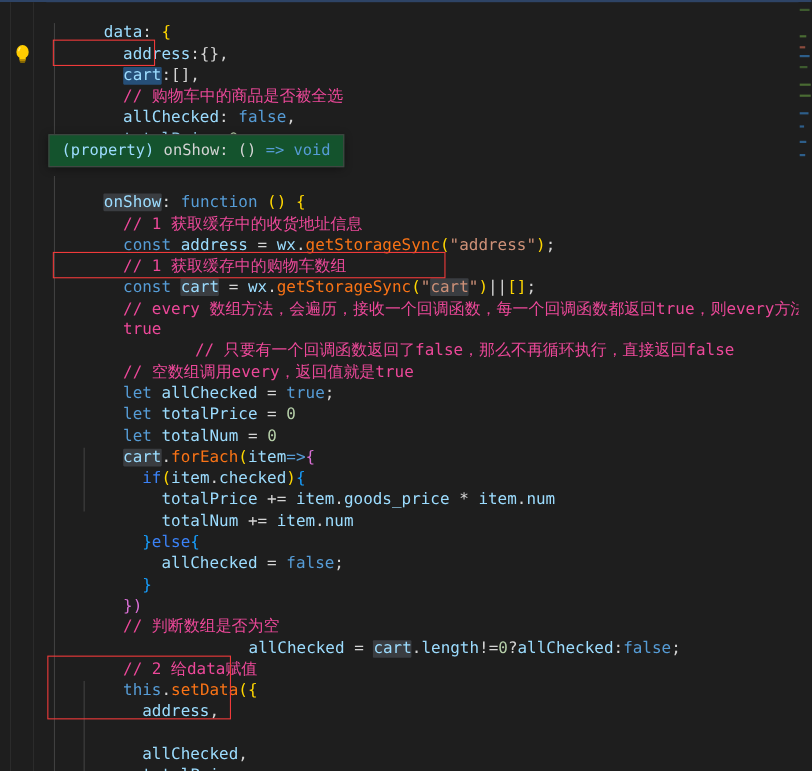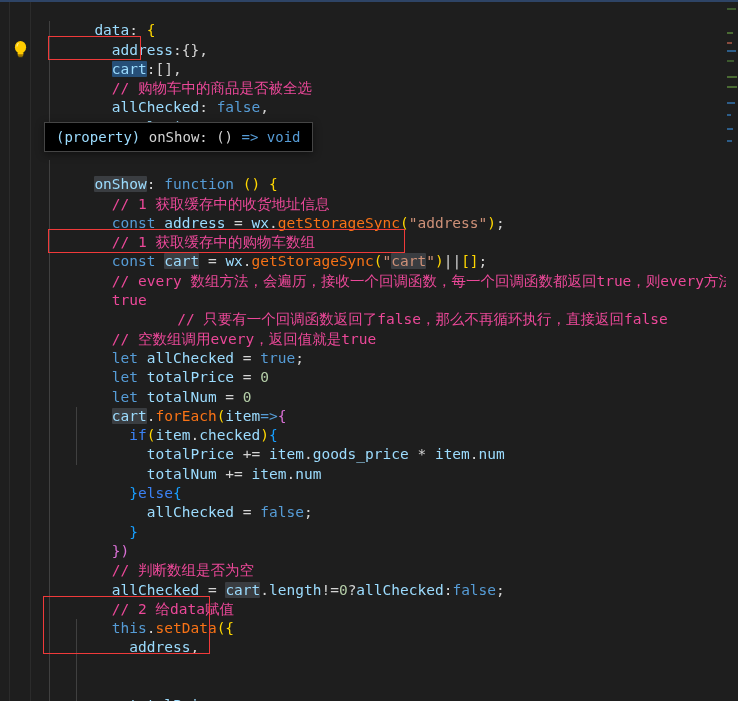--- a/index.html
+++ b/index.html
@@ -113,21 +113,21 @@
 
   
   #tooltip {
     position: absolute;
     left: 44px;
     top: 122px;
     height: 30px;
     padding: 0 11px;
     display: flex;
     align-items: center;
-    background: #000000;
+    background: #14532d;
     border: 1px solid #454545;
     box-shadow: 0 2px 8px rgba(0,0,0,0.45);
     font-size: 14px;
     line-height: 28px;
     white-space: pre;
     z-index: 30;
   }
 
   
   #minimap {
@@ -276,37 +276,40 @@
     </div>
 
     <div class="code-line" style="position:absolute; top:520.7px; left:0; right:0;">
       <span class="t-punc">  </span><span class="t-brkt-p">})</span>
     </div>
 
     <div class="code-line" style="position:absolute; top:540px; left:0; right:0;">
       <span class="t-punc">  </span><span class="t-com">// 判断数组是否为空</span>
     </div>
 
-    <div class="code-line" style="position:absolute; top:559.3px; left:0; right:0;">
+    <div class="code-line" style="position:absolute; top:559.3px; left:0; right:0;text-align:center;">
       <span class="t-punc">  </span><span class="t-var">allChecked</span><span class="t-op"> = </span><span class="t-var hl-occ">cart</span><span class="t-punc">.</span><span class="t-var">length</span><span class="t-op">!=</span><span class="t-num">0</span><span class="t-op">?</span><span class="t-var">allChecked</span><span class="t-op">:</span><span class="t-kw">false</span><span class="t-punc">;</span>
     </div>
 
     <div class="code-line" style="position:absolute; top:578.6px; left:0; right:0;">
       <span class="t-punc">  </span><span class="t-com">// 2 给data赋值</span>
     </div>
 
     <div class="code-line" style="position:absolute; top:597.9px; left:0; right:0;">
       <span class="t-punc">  </span><span class="t-kw">this</span><span class="t-punc">.</span><span class="t-fn">setData</span><span class="t-brkt-y">({</span>
     </div>
 
     <div class="code-line" style="position:absolute; top:617.2px; left:0; right:0;">
       <span class="t-punc">    </span><span class="t-var">address</span><span class="t-punc">,</span>
     </div>
 
 
+    <div class="code-line" style="position:absolute; top:655.8px; left:0; right:0;">
+      <span class="t-punc">    </span><span class="t-var">allChecked</span><span class="t-punc">,</span>
+    </div>
 
     <div class="code-line" style="position:absolute; top:675.1px; left:0; right:0;">
       <span class="t-punc">    </span><span class="t-var">totalPrice</span><span class="t-punc">,</span>
     </div>
 
     <div class="code-line" style="position:absolute; top:694.4px; left:0; right:0;">
       
     </div>
 
   </div>

